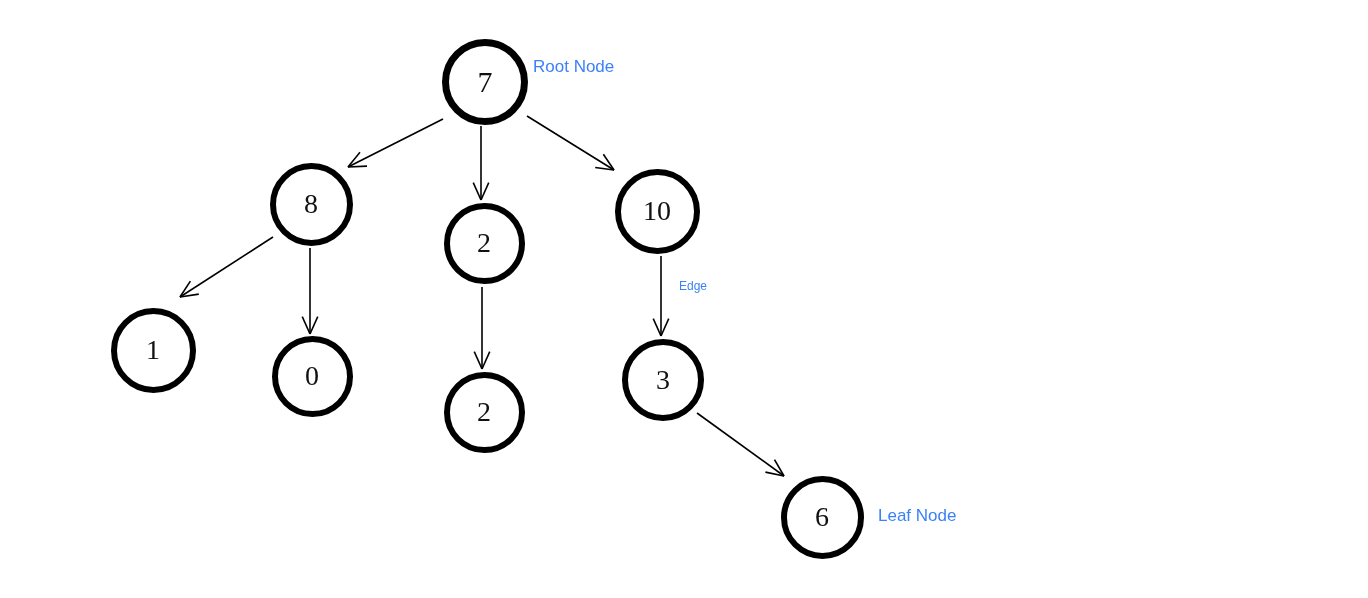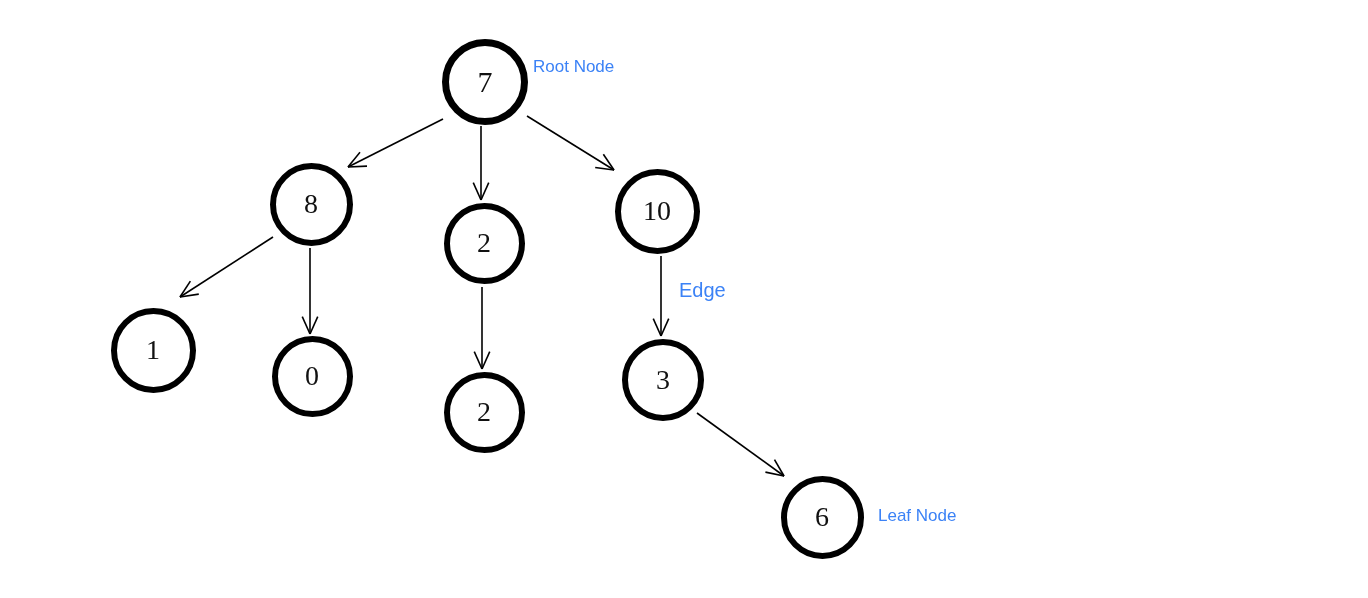--- a/index.html
+++ b/index.html
@@ -122,17 +122,17 @@
       <div class="node" style="left: 622px; top: 339px; width: 82px; height: 82px; border-width: 6px; font-size: 28px; background: rgb(255, 255, 255); border-color: rgb(0, 0, 0); color: rgb(17, 17, 17);">
         <span>3</span>
       </div>
       <div class="node" style="left: 780.5px; top: 475.5px; width: 83px; height: 83px; border-width: 6px; font-size: 28px; background: rgb(255, 255, 255); border-color: rgb(0, 0, 0); color: rgb(17, 17, 17);">
         <span>6</span>
       </div>
     </div>
 
   <div id="annotation-layer">
       <div class="annotation" style="left: 533px; top: 57px; font-size: 17px;">Root Node</div>
-      <div class="annotation" style="left: 679px; top: 279px; font-size: 20px;">Edge</div>
+      <div class="annotation" style="left: 679px; top: 279px; font-size: 12px;">Edge</div>
       <div class="annotation" style="left: 878px; top: 506px; font-size: 17px; text-align: right;">Leaf Node</div>
     </div>
 
 </div>
 
 </body></html>

